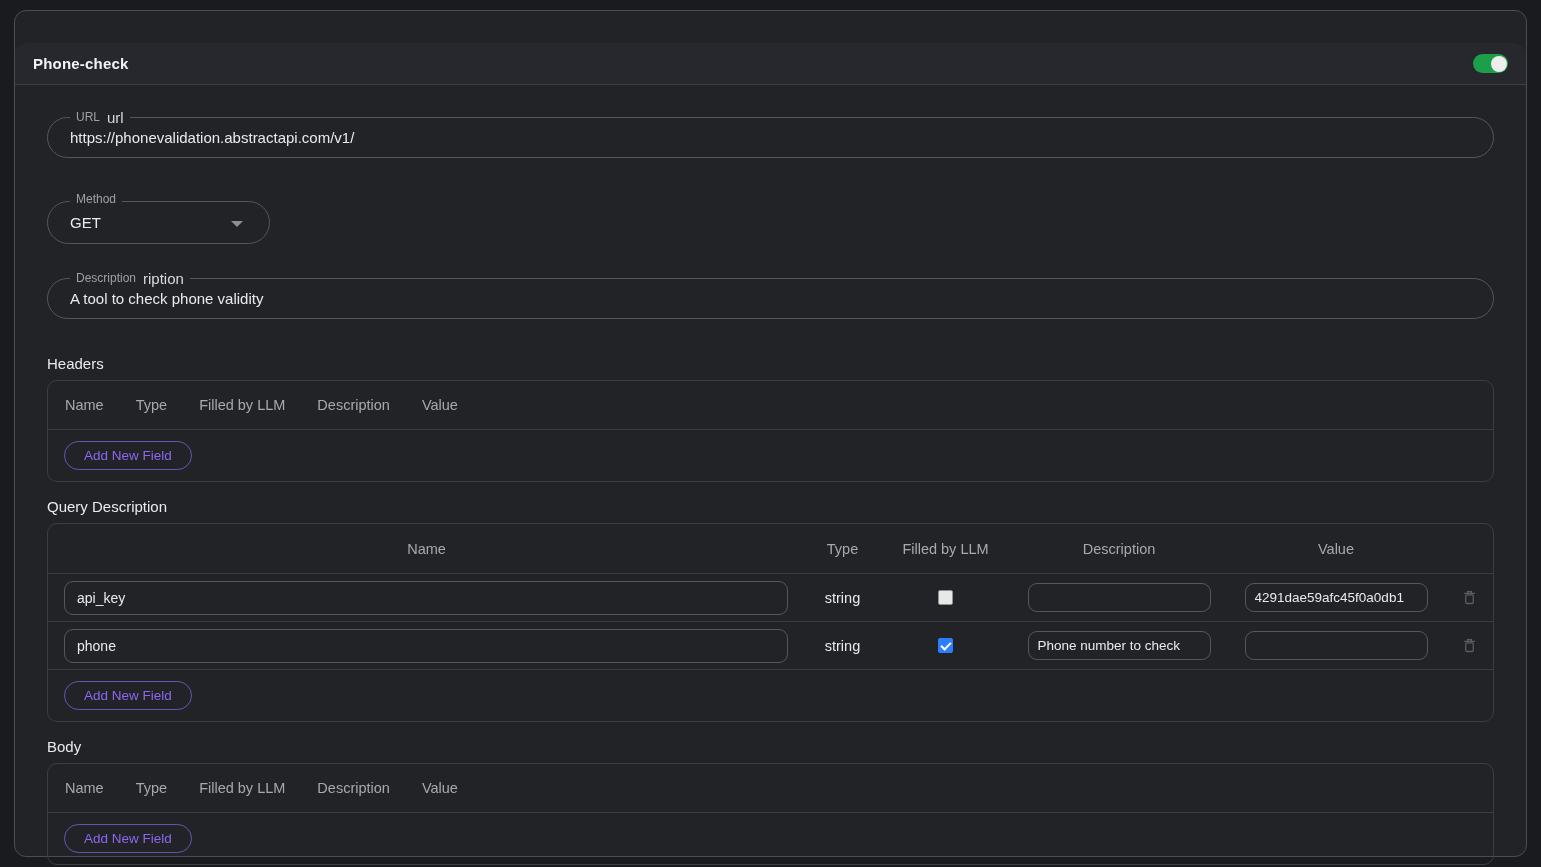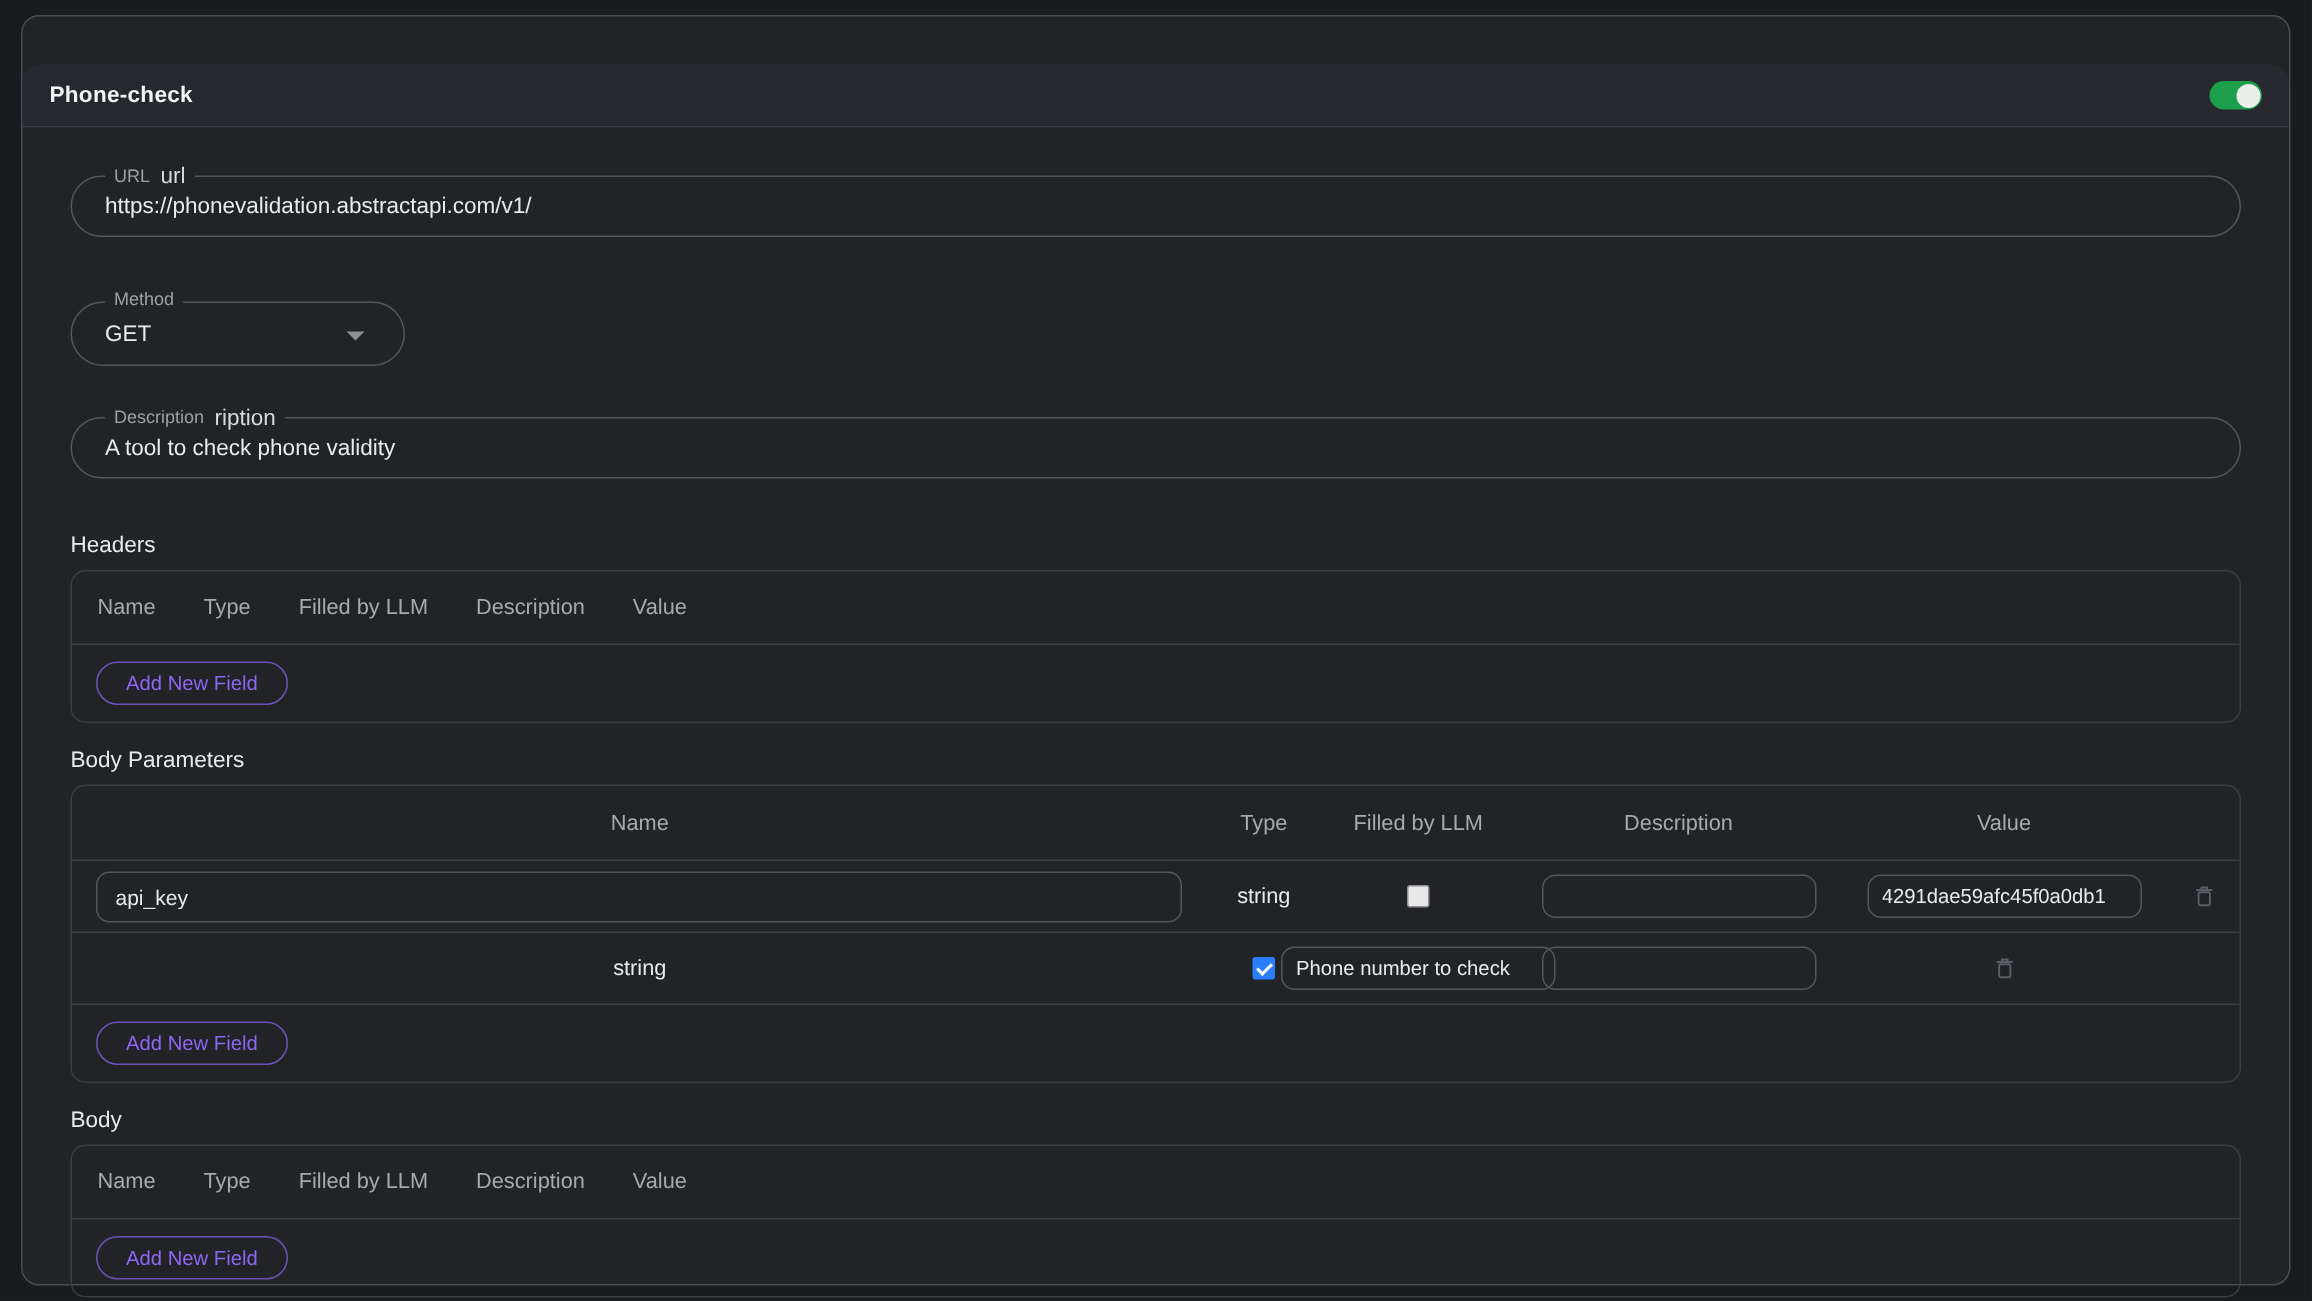--- a/index.html
+++ b/index.html
@@ -195,21 +195,21 @@
         <span>Type</span>
         <span>Filled by LLM</span>
         <span>Description</span>
         <span>Value</span>
       </div>
       <div class="tbl-foot">
         <button class="add-btn">Add New Field</button>
       </div>
     </div>
 
-    <div class="section-title">Body Parameters</div>
+    <div class="section-title">Query Description</div>
     <div class="tbl">
       <div class="qp-grid qp-head">
         <span class="hcell">Name</span>
         <span class="hcell">Type</span>
         <span class="hcell">Filled by LLM</span>
         <span class="hcell">Description</span>
         <span class="hcell">Value</span>
         <span class="hcell"></span>
       </div>
       <div id="qp-rows">
@@ -234,20 +234,23 @@
         <svg width="15" height="17" viewBox="0 0 20 22" fill="none" stroke="currentColor" stroke-width="1.7" stroke-linecap="round">
           <path d="M3.5 5.5h13"></path>
           <path d="M7.5 5.5V3.2h5v2.3"></path>
           <rect x="5" y="7.5" width="10" height="11.5" rx="1.6"></rect>
         </svg>
       </span>
     </div>
   </div>
 
   <div class="qp-grid qp-row">
+    <div class="cell name-cell">
+      <input class="row-input" value="phone" style="">
+    </div>
     <div class="cell">
       <span class="type-text">string</span>
     </div>
     <div class="cell">
       <span class="checkbox checked"></span>
     </div>
     <div class="cell">
       <input class="row-input small-input" value="Phone number to check" style="">
     </div>
     <div class="cell">

